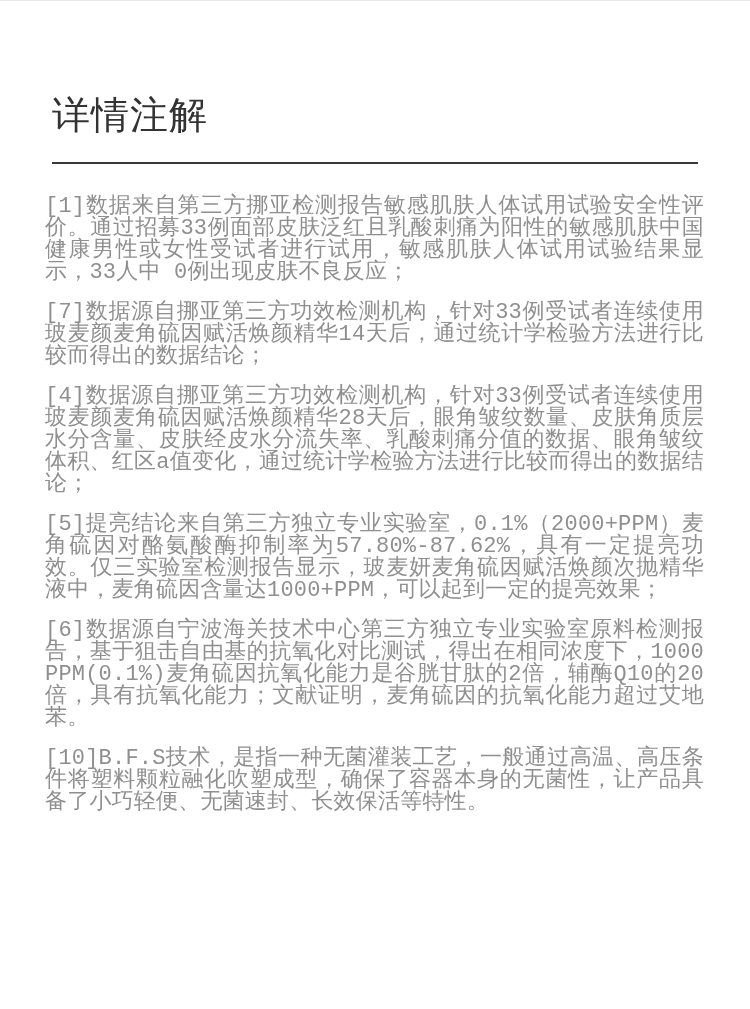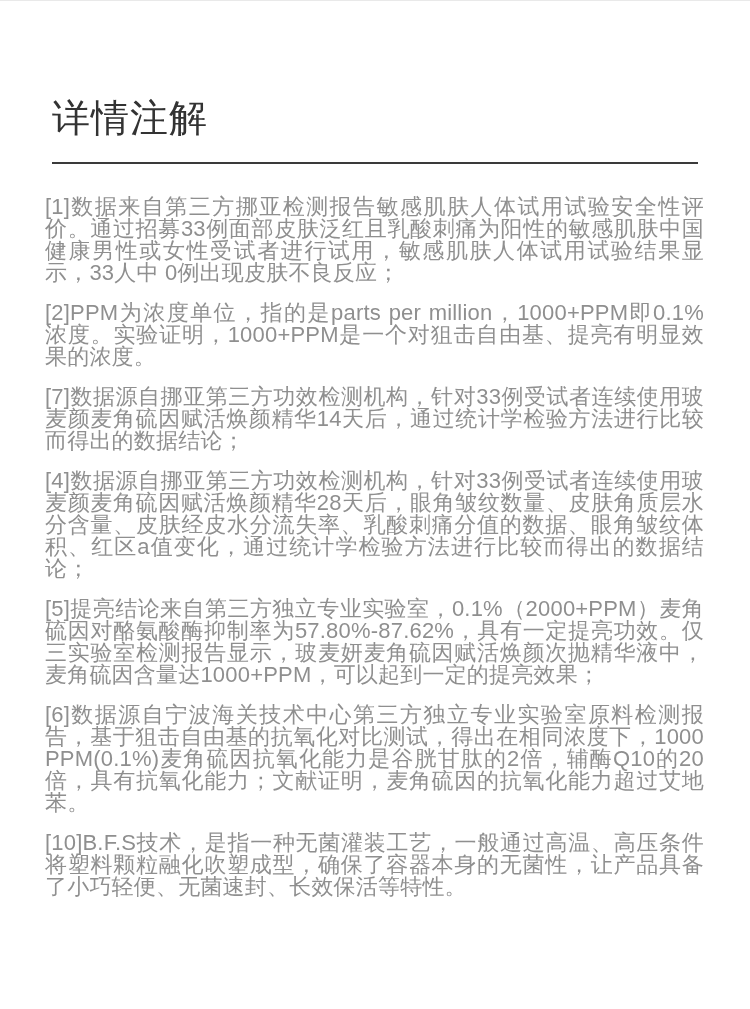--- a/index.html
+++ b/index.html
@@ -16,20 +16,21 @@
     height: 1009px;
     background: var(--background);
     font-family: "Liberation Sans", "DejaVu Sans", sans-serif;
     overflow: hidden;
   }
   .page {
     width: 750px;
     height: 1009px;
     border-top: 1px solid var(--top-hairline);
     position: relative;
+    font-family: Liberation Mono, monospace;
   }
   .header {
     padding: 94px 52px 0 52px;
   }
   .title {
     margin: 0;
     font-size: 38px;
     line-height: 46px;
     font-weight: 500;
     color: var(--title-text);
@@ -56,20 +57,19 @@
 </head>
 <body>
 
 <div class="page">
   <header class="header">
     <h1 class="title">详情注解</h1>
     <div class="divider"></div>
   </header>
   <main class="notes">
     <p class="note">[1]数据来自第三方挪亚检测报告敏感肌肤人体试用试验安全性评价。通过招募33例面部皮肤泛红且乳酸刺痛为阳性的敏感肌肤中国健康男性或女性受试者进行试用，敏感肌肤人体试用试验结果显示，33人中 0例出现皮肤不良反应；</p>
-    <p class="note">[2]PPM为浓度单位，指的是parts per million，1000+PPM即0.1%浓度。实验证明，1000+PPM是一个对狙击自由基、提亮有明显效果的浓度。</p>
     <p class="note">[7]数据源自挪亚第三方功效检测机构，针对33例受试者连续使用玻麦颜麦角硫因赋活焕颜精华14天后，通过统计学检验方法进行比较而得出的数据结论；</p>
     <p class="note">[4]数据源自挪亚第三方功效检测机构，针对33例受试者连续使用玻麦颜麦角硫因赋活焕颜精华28天后，眼角皱纹数量、皮肤角质层水分含量、皮肤经皮水分流失率、乳酸刺痛分值的数据、眼角皱纹体积、红区a值变化，通过统计学检验方法进行比较而得出的数据结论；</p>
     <p class="note">[5]提亮结论来自第三方独立专业实验室，0.1%（2000+PPM）麦角硫因对酪氨酸酶抑制率为57.80%-87.62%，具有一定提亮功效。仅三实验室检测报告显示，玻麦妍麦角硫因赋活焕颜次抛精华液中，麦角硫因含量达1000+PPM，可以起到一定的提亮效果；</p>
     <p class="note">[6]数据源自宁波海关技术中心第三方独立专业实验室原料检测报告，基于狙击自由基的抗氧化对比测试，得出在相同浓度下，1000PPM(0.1%)麦角硫因抗氧化能力是谷胱甘肽的2倍，辅酶Q10的20倍，具有抗氧化能力；文献证明，麦角硫因的抗氧化能力超过艾地苯。</p>
     <p class="note">[10]B.F.S技术，是指一种无菌灌装工艺，一般通过高温、高压条件将塑料颗粒融化吹塑成型，确保了容器本身的无菌性，让产品具备了小巧轻便、无菌速封、长效保活等特性。</p>
   </main>
 </div>
 
 </body></html>

